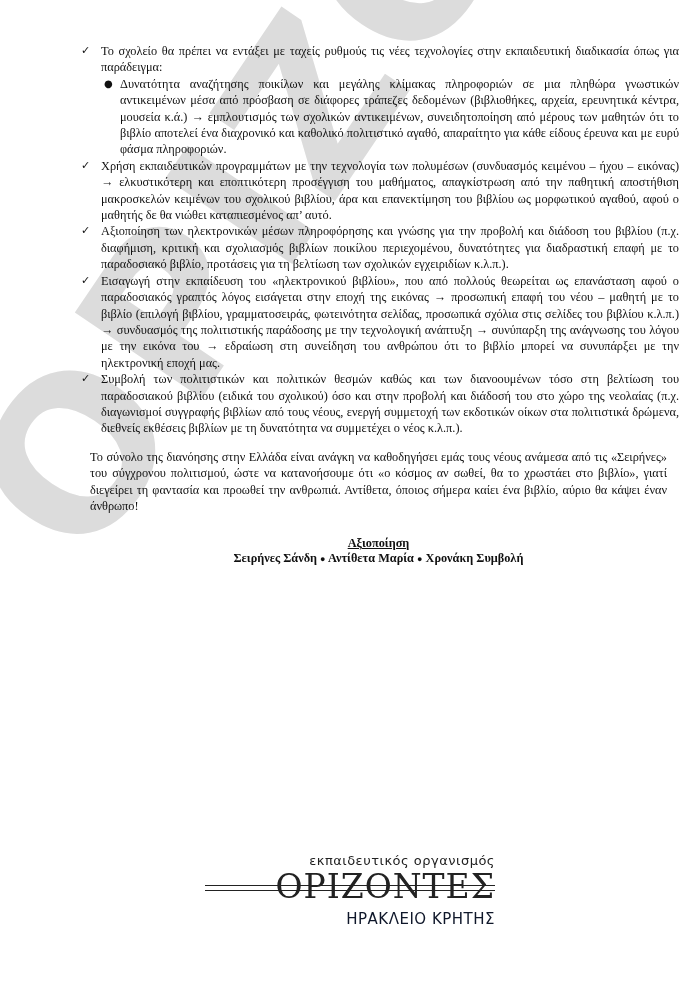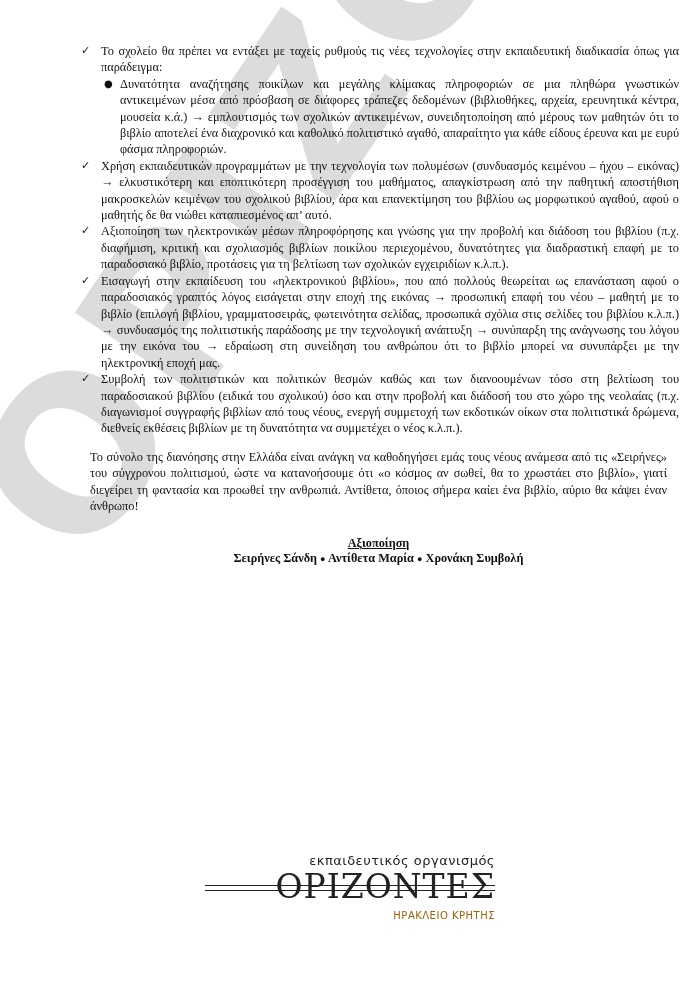--- a/index.html
+++ b/index.html
@@ -24,21 +24,21 @@
   .credits { text-align: center; margin-top: 22px; font-weight: bold; font-size: 12.3px; line-height: 15px; }
   .credits .heading { text-decoration: underline; }
   .logo { position: absolute; left: 205px; top: 845px; width: 290px; height: 90px; z-index: 1; text-align: right; }
   .logo .sub { font-family: "DejaVu Sans", sans-serif; font-size: 13px; letter-spacing: 0.5px; margin-top: 8px; color: #222; }
   .logo .brand-wrap { position: relative; height: 34px; margin-top: 2px; }
   .logo .line1, .logo .line2 { position: absolute; left: 0; width: 290px; border-top: 1.5px solid #222; }
   .logo .line1 { top: 15px; }
   .logo .line2 { top: 20px; }
   .logo .brand { position: relative; font-family: "DejaVu Serif", serif; font-size: 33px; letter-spacing: 1px;
                  line-height: 34px; color: #222; font-weight: normal; background: transparent; }
-  .logo .city { font-family: "DejaVu Sans", sans-serif; font-size: 10px; letter-spacing: 0.5px; margin-top: 6px; color: #a16207; }
+  .logo .city { font-family: "DejaVu Sans", sans-serif; font-size: 15px; letter-spacing: 0.5px; margin-top: 6px; color: #0f172a; }
 </style>
 </head>
 <body>
 
 <div class="watermark">
   <span>ΟΡΙΖΟΝΤΕΣ</span>
 </div>
 
 <div class="content">
   <ul class="checks">

